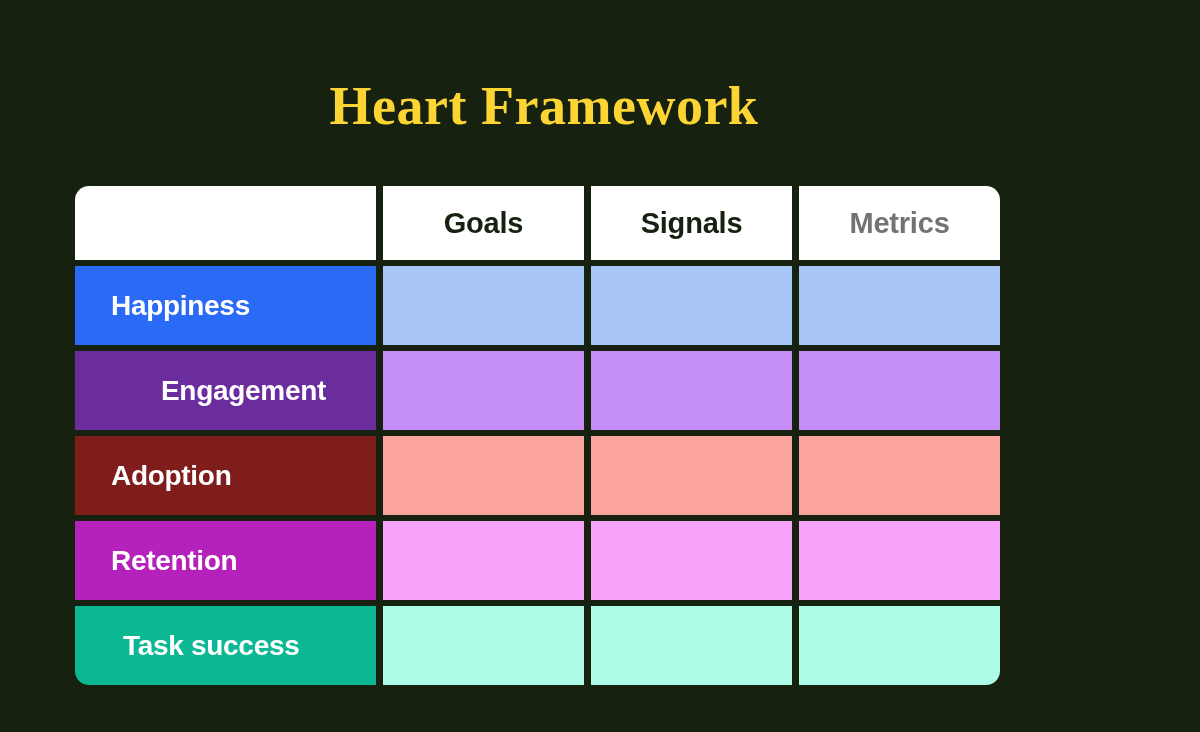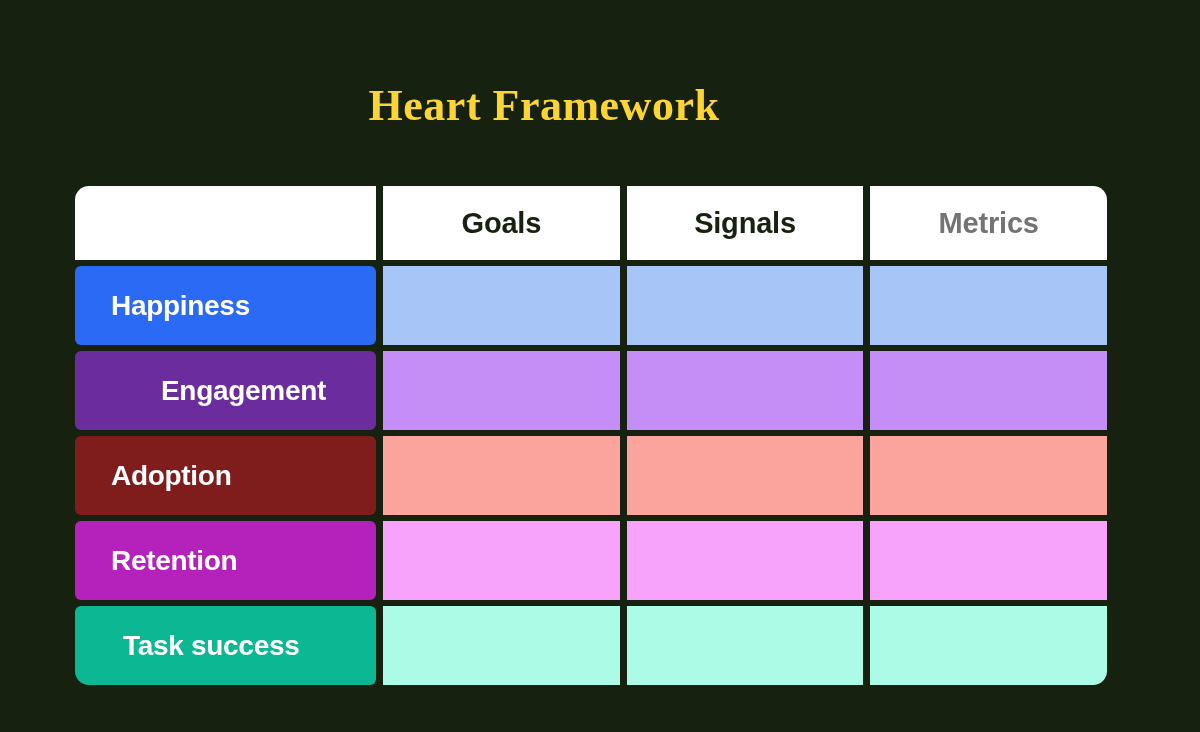--- a/index.html
+++ b/index.html
@@ -20,30 +20,30 @@
     background: #16210f;
   }
   .title {
     position: absolute;
     top: 74px;
     left: 0;
     width: 1088px;
     text-align: center;
     font-family: "Liberation Serif", serif;
     font-weight: bold;
-    font-size: 44px;
+    font-size: 54px;
     letter-spacing: 0.5px;
     color: #fcd535;
     line-height: 64px;
   }
   .table {
     position: absolute;
     left: 75px;
     top: 186px;
-    width: 1032px;
+    width: 925px;
     display: flex;
     flex-direction: column;
     gap: 6px;
   }
   .row {
     display: flex;
     gap: 7px;
     height: 74px;
   }
   .row.body-row {
@@ -73,21 +73,20 @@
   }
   .header-row .cell.label-col {
     border-top-left-radius: 14px;
   }
   .header-row .cell.data-col:last-child {
     border-top-right-radius: 14px;
   }
   .row-label {
     justify-content: flex-start;
     padding-left: 36px;
-    border-radius: 6px;
   }
   .row-label .ltext {
     font-size: 28px;
     font-weight: bold;
     color: #ffffff;
     letter-spacing: -0.3px;
   }
   .last-row .cell.label-col {
     border-bottom-left-radius: 14px;
   }

